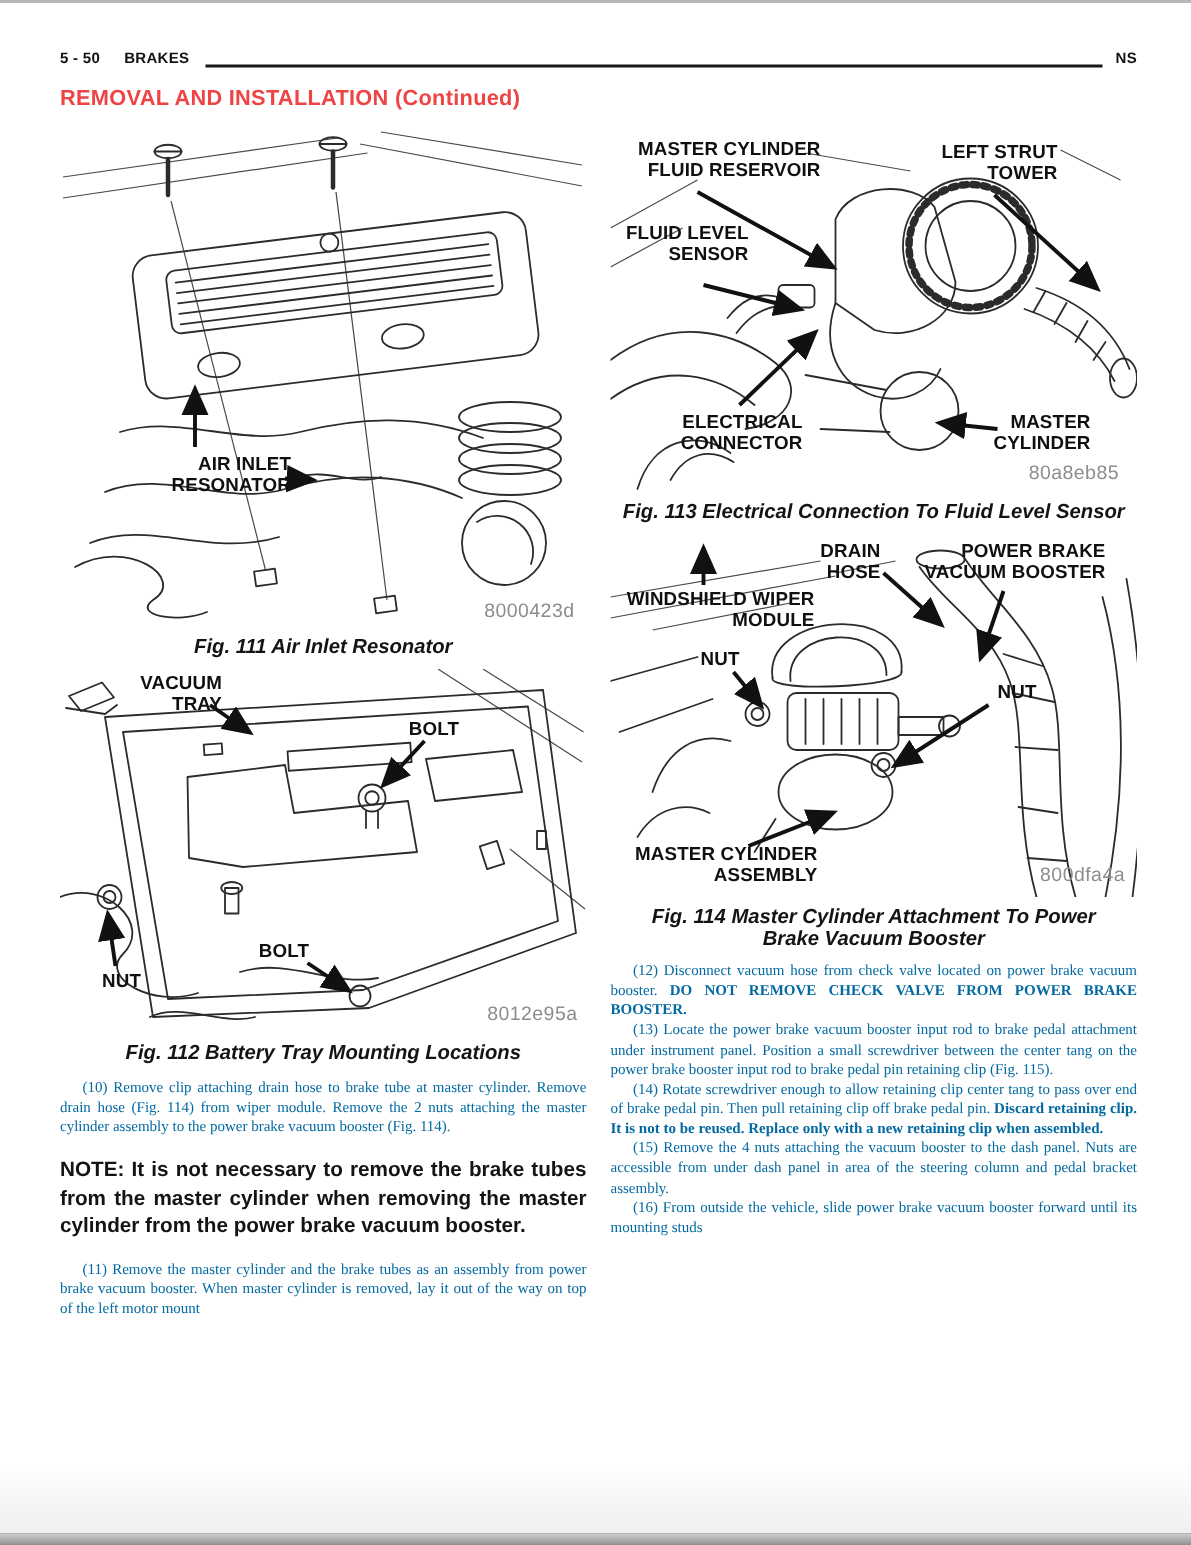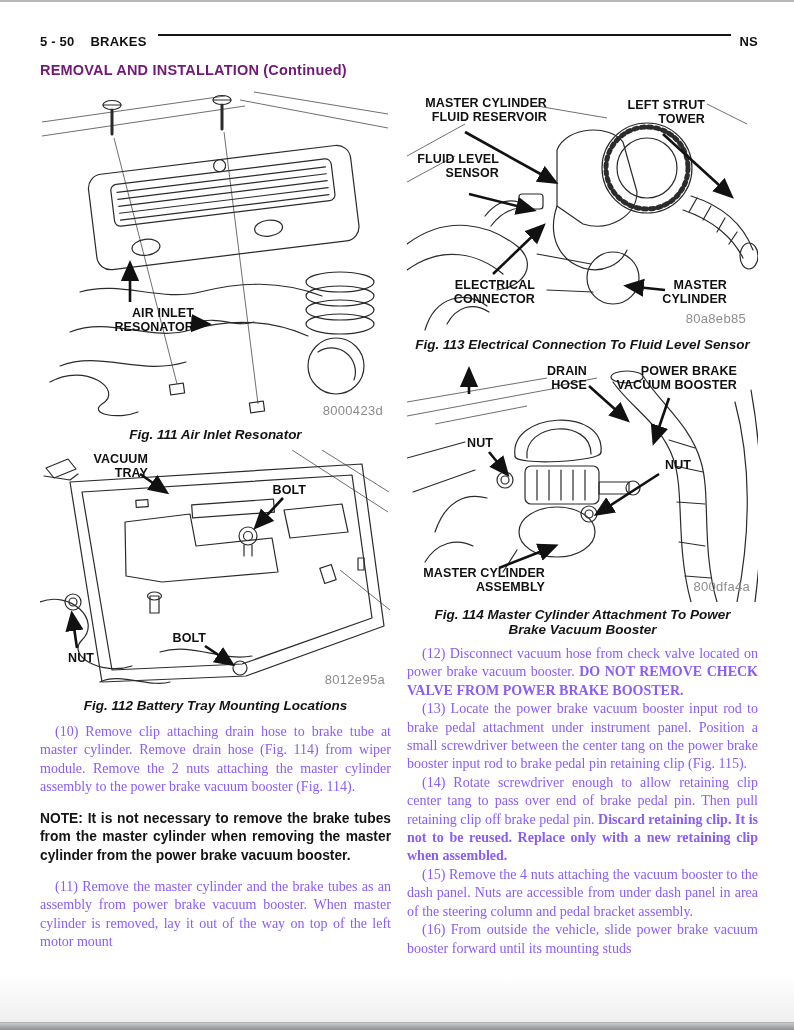--- a/index.html
+++ b/index.html
@@ -8,46 +8,46 @@
 
   .top-edge { position: absolute; top: 0; left: 0; right: 0; height: 2px; background: #b9b9b9; }
   .bottom-fade { position: absolute; left: 0; right: 0; bottom: 8px; height: 46px;
                  background: linear-gradient(#ffffff, #efefef); }
   .bottom-edge { position: absolute; bottom: 0; left: 0; right: 0; height: 8px;
                  background: linear-gradient(#c9c9c9, #8f9092); border-top: 1px solid #b3b3b3; }
 
   .page { position: absolute; top: 34px; left: 40px; width: 718px; }
 
   
-  .hdr { display: flex; align-items: flex-start; font-family: "Liberation Sans", sans-serif;
-         font-weight: bold; font-size: 13px; letter-spacing: 0.2px; color: #121212; }
+  .hdr { display: flex; align-items: flex-end; font-family: "Liberation Sans", sans-serif;
+         font-weight: bold; font-size: 10px; letter-spacing: 0.2px; color: #121212; }
   .hdr .pgnum { margin-right: 16px; }
   .hdr .rule { flex: 1; height: 2.4px; background: #161616; margin: 0 9px 0 11px; }
   .subhdr { font-family: "Liberation Sans", sans-serif; font-weight: bold; font-size: 14.5px;
-            margin-top: 13px; color: #701a75; letter-spacing: 0.2px; }
+            margin-top: 13px; color: #ef4444; letter-spacing: 0.2px; }
 
   
   .cols { display: flex; gap: 16px; margin-top: 12px; }
   .col { width: 351px; }
 
   
   .figcanvas { position: relative; width: 100%; }
   .figcanvas svg { position: absolute; inset: 0; }
   .flabel { position: absolute; font-family: "Liberation Sans", sans-serif; font-weight: bold;
             font-size: 12.5px; line-height: 1.12; color: #101010; text-align: right;
             letter-spacing: 0.1px; }
   .fcode { position: absolute; font-family: "Liberation Sans", sans-serif; font-size: 13px;
            color: #8d8d8d; letter-spacing: 0.3px; }
   .fcaption { font-family: "Liberation Sans", sans-serif; font-weight: bold; font-style: italic;
               font-size: 13.5px; text-align: center; color: #141414; margin: 5px auto 0 auto; }
   .fcaption.narrow { max-width: 312px; }
 
   
-  .para { font-size: 14px; line-height: 1.315; text-align: justify; text-indent: 15px;
-          color: #8b5cf6; }
+  .para { font-size: 10px; line-height: 1.315; text-align: justify; text-indent: 15px;
+          color: #0369a1; }
   .para b { font-weight: bold; }
   .note { font-family: "Liberation Sans", sans-serif; font-weight: bold; font-size: 13.8px;
           line-height: 1.34; text-align: justify; margin: 13px 0; color: #141414; }
 
   .mt4 { margin-top: 4px; } .mt8 { margin-top: 8px; } .mt10 { margin-top: 10px; }
 
   .art { stroke: #2b2b2b; fill: none; stroke-width: 1.2; stroke-linecap: round; stroke-linejoin: round; }
   .art-thin { stroke: #4a4a4a; fill: none; stroke-width: 0.8; }
   .arrow { stroke: #111; fill: none; stroke-width: 2.6; }
 </style>
@@ -322,20 +322,21 @@
           </g>
           <g class="arrow">
             <line x1="62" y1="32" x2="62" y2="8" marker-end="url(#ah114)"></line>
             <line x1="182" y1="24" x2="220" y2="58" marker-end="url(#ah114)"></line>
             <line x1="262" y1="36" x2="247" y2="80" marker-end="url(#ah114)"></line>
             <line x1="82" y1="90" x2="100" y2="112" marker-end="url(#ah114)"></line>
             <line x1="252" y1="112" x2="190" y2="152" marker-end="url(#ah114)"></line>
             <line x1="92" y1="206" x2="148" y2="184" marker-end="url(#ah114)"></line>
           </g>
         </svg>
+        <div class="flabel" style="left:0px; top:34px; width:136px;">WINDSHIELD WIPER MODULE</div>
         <div class="flabel" style="left:122px; top:2px; width:58px;">DRAIN HOSE</div>
         <div class="flabel" style="left:198px; top:2px; width:132px;">POWER BRAKE VACUUM BOOSTER</div>
         <div class="flabel" style="left:46px; top:74px; width:40px;">NUT</div>
         <div class="flabel" style="left:244px; top:96px; width:40px;">NUT</div>
         <div class="flabel" style="left:0px; top:204px; width:138px;">MASTER CYLINDER ASSEMBLY</div>
         <div class="fcode" style="right:8px; bottom:8px;">800dfa4a</div>
       </div>
       <div class="fcaption narrow">Fig. 114 Master Cylinder Attachment To Power Brake Vacuum Booster</div>
 
       <div class="para mt8">

